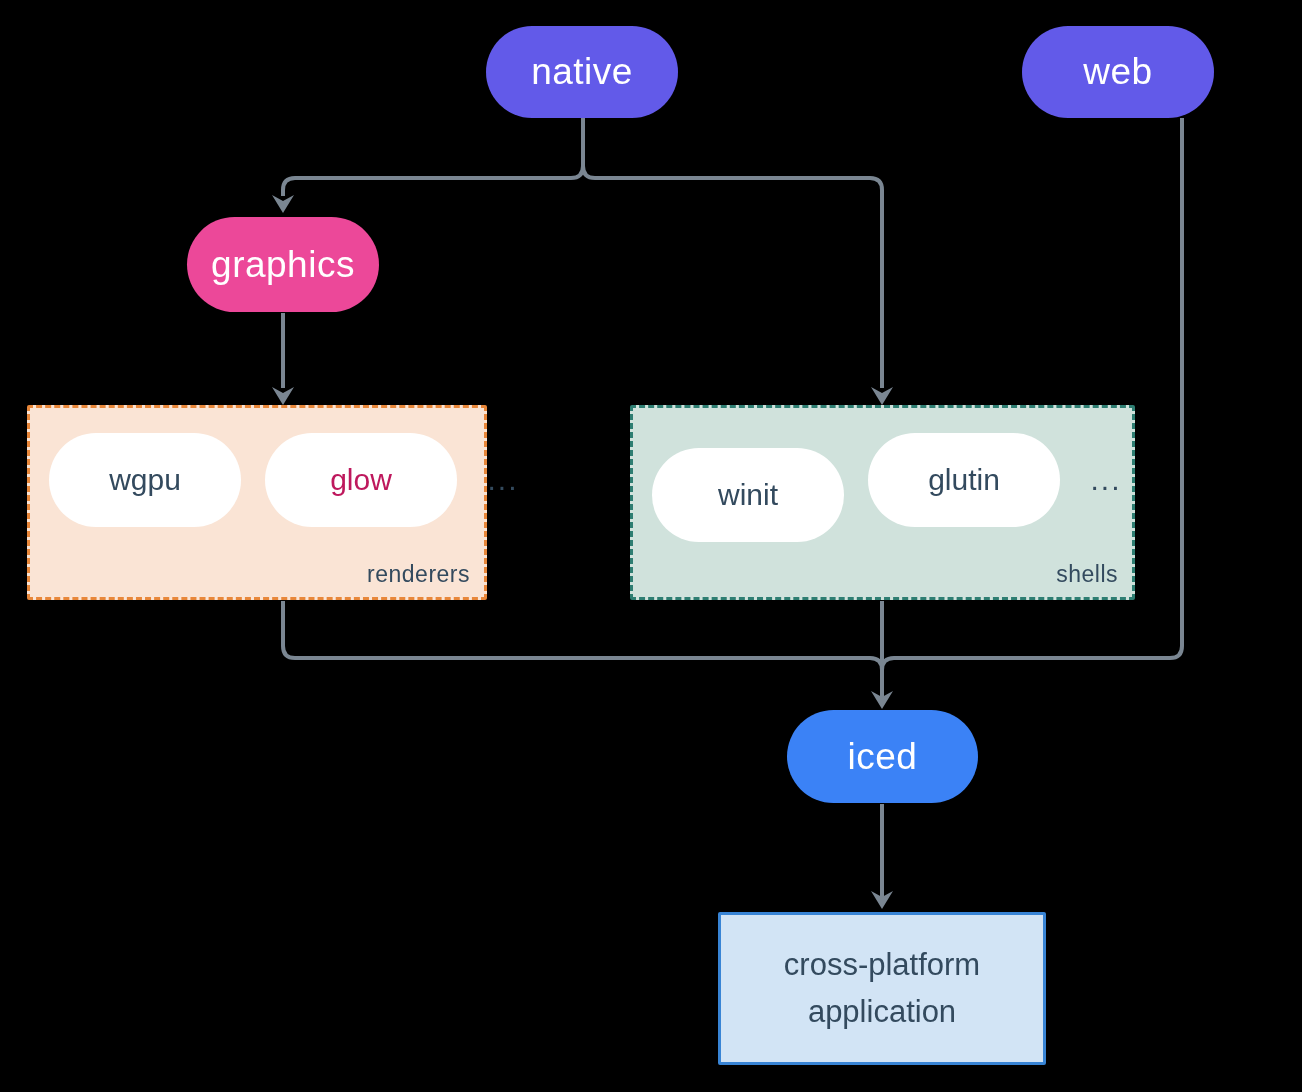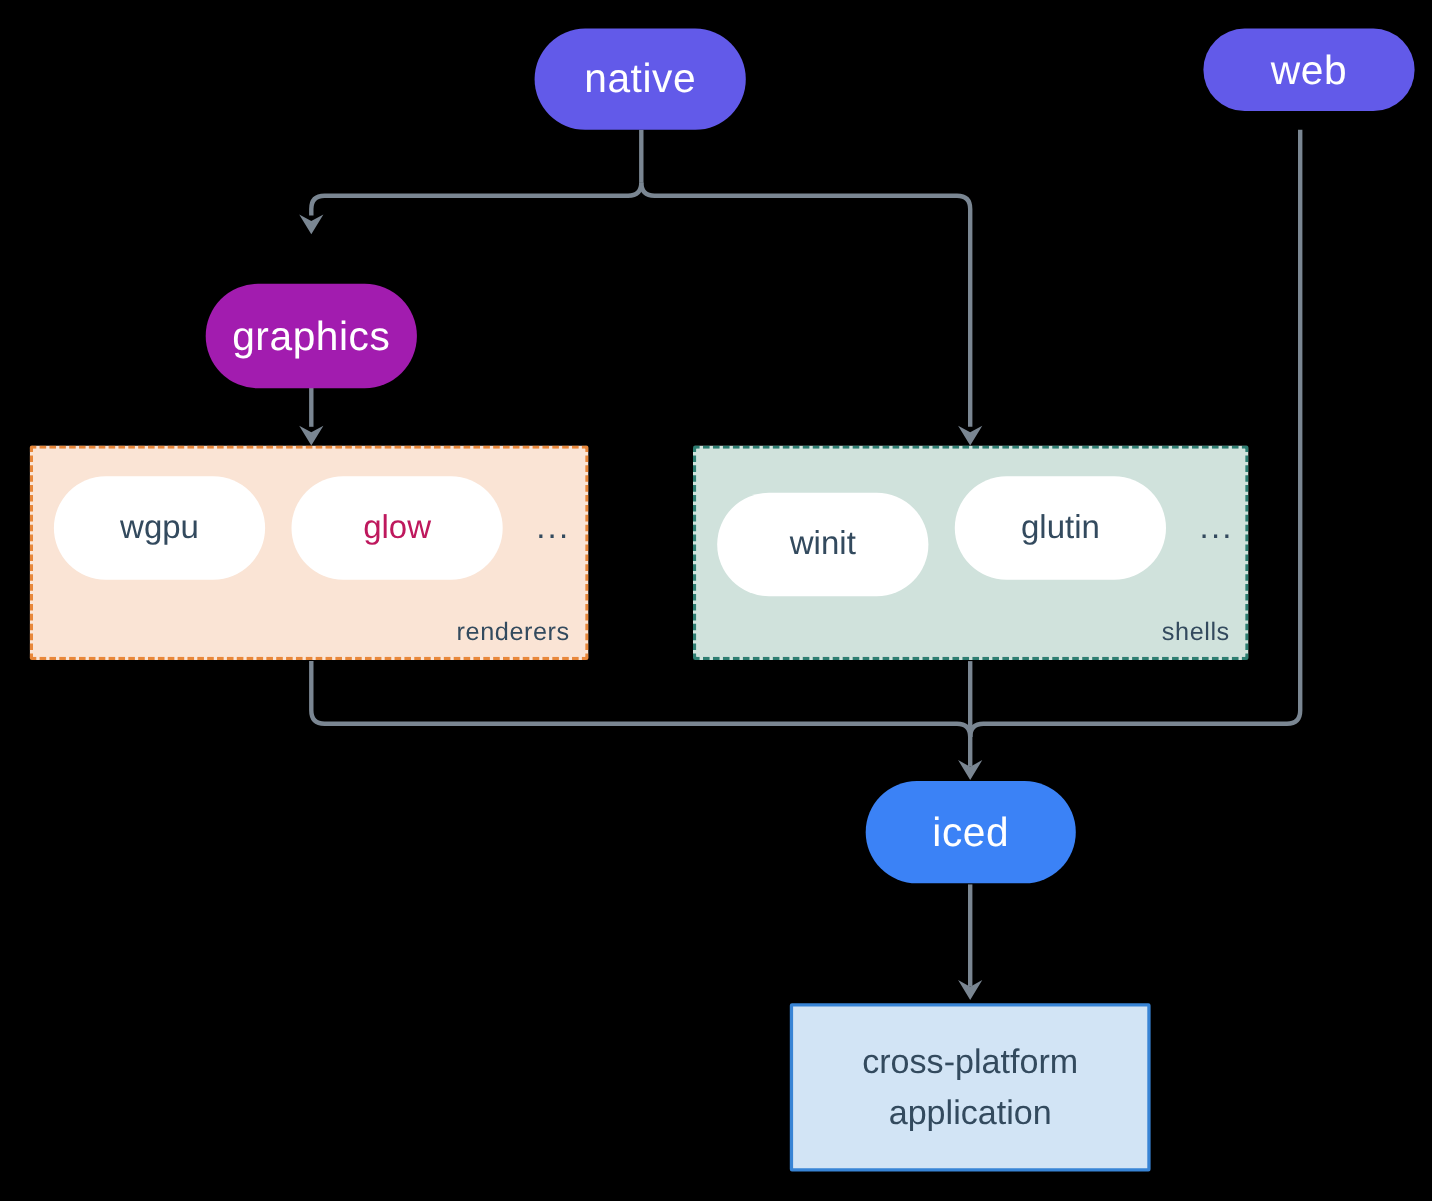--- a/index.html
+++ b/index.html
@@ -28,32 +28,32 @@
     align-items: center;
     justify-content: center;
     box-sizing: border-box;
   }
   .pill {
     border-radius: 999px;
     font-size: 37px;
     letter-spacing: 0.5px;
   }
   #node-native  { left: 486px; top: 26px;  width: 192px; height: 92px; }
-  #node-web     { left: 1094px; top: 26px; width: 192px; height: 75px; }
+  #node-web     { left: 1022px; top: 26px; width: 192px; height: 92px; }
   #node-graphics{ left: 187px; top: 217px; width: 192px; height: 95px; }
   #node-iced    { left: 787px; top: 710px; width: 191px; height: 93px; }
 
   .group-box {
     position: absolute;
     box-sizing: border-box;
     border-width: 3px;
     border-style: dashed;
     border-radius: 2px;
   }
-  #group-renderers { left: 27px;  top: 405px; width: 508px; height: 195px; }
+  #group-renderers { left: 27px;  top: 405px; width: 460px; height: 195px; }
   #group-shells    { left: 630px; top: 405px; width: 505px; height: 195px; }
 
   .group-pill {
     position: absolute;
     display: flex;
     align-items: center;
     justify-content: center;
     background: #ffffff;
     border-radius: 999px;
     font-size: 30px;
@@ -121,21 +121,21 @@
   </svg>
 
   <div class="node pill" id="node-native" style="background: rgb(98, 90, 233); color: rgb(255, 255, 255);">
     <span>native</span>
   </div>
 
   <div class="node pill" id="node-web" style="background: rgb(98, 90, 233); color: rgb(255, 255, 255);">
     <span>web</span>
   </div>
 
-  <div class="node pill" id="node-graphics" style="background: #a21caf; color: rgb(255, 255, 255); margin-top: 41px;">
+  <div class="node pill" id="node-graphics" style="background: #ec4899; color: rgb(255, 255, 255);">
     <span>graphics</span>
   </div>
 
   <div class="group-box" id="group-renderers" style="background: rgb(250, 228, 213); border-color: rgb(232, 135, 58);">
     <div class="group-pill gp-1" style="color: rgb(51, 74, 94);">
       <span>wgpu</span>
     </div>
     <div class="group-pill gp-2" style="color: #be185d;">
       <span>glow</span>
     </div>

